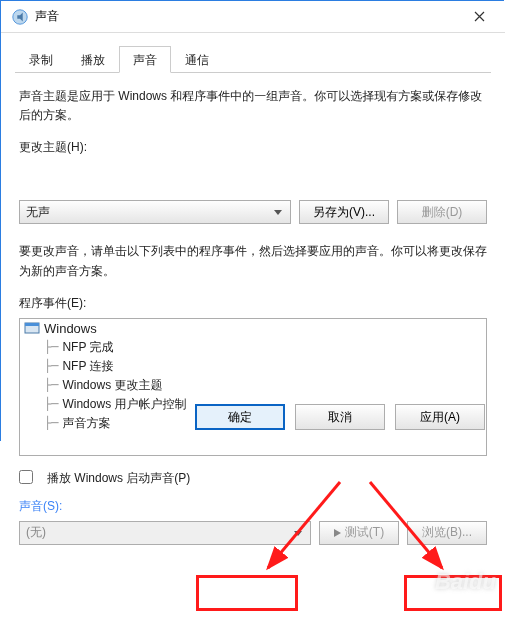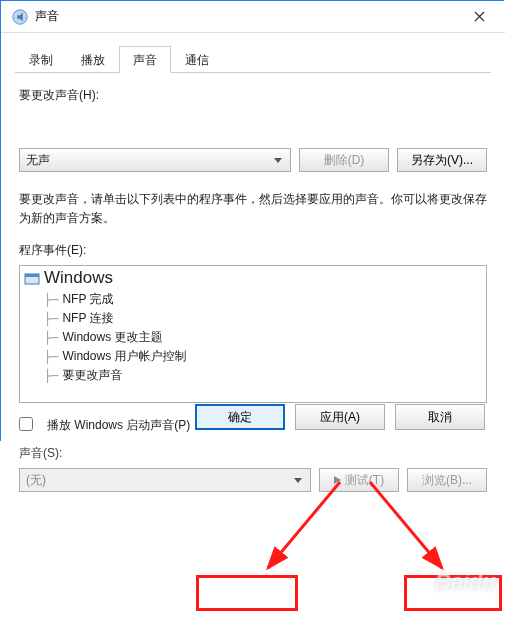--- a/index.html
+++ b/index.html
@@ -11,31 +11,31 @@
     .title-text { flex: 1; font-size: 12px; color: #000; }
     .close-btn { width: 44px; height: 30px; display: flex; align-items: center; justify-content: center; cursor: pointer; }
     .close-btn svg { width: 11px; height: 11px; }
     .tabs-area { padding: 12px 14px 0 14px; }
     .tabs { display: flex; border-bottom: 1px solid #ccc; height: 28px; }
     .tab { padding: 5px 13px; font-size: 12px; color: #222; border: 1px solid transparent; cursor: pointer; position: relative; top: 1px; }
     .tab.active { border: 1px solid #ccc; border-bottom: 1px solid #fff; background: #fff; }
     .content { padding: 14px 18px 10px 18px; font-size: 12px; color: #222; }
     .para { line-height: 1.6; margin-bottom: 14px; }
     .label { margin-bottom: 6px; display: block; }
-    .label.disabled { color: #404040; }
+    .label.disabled { color: #3b82f6; }
     .scheme-row { display: flex; gap: 8px; margin-bottom: 18px; margin-top: 44px; }
     .combo { flex: 1; height: 24px; border: 1px solid #adadad; background: linear-gradient(#fefefe,#e5e5e5); display: flex; align-items: center; padding: 0 6px; font-size: 12px; position: relative; cursor: pointer; }
     .combo.disabled { background: #efefef; color: #888; }
     .combo::after { content: ""; position: absolute; right: 8px; top: 9px; border-left: 4px solid transparent; border-right: 4px solid transparent; border-top: 5px solid #555; }
     .btn { height: 24px; padding: 0 12px; font-size: 12px; border: 1px solid #adadad; background: linear-gradient(#fefefe,#e5e5e5); cursor: pointer; display: flex; align-items: center; justify-content: center; }
     .btn.disabled { color: #999; }
     .btn.default { border: 2px solid #0a64c4; background: #e5f1fb; }
     .events-box { border: 1px solid #adadad; height: 138px; overflow: auto; background: #fff; margin-bottom: 14px; }
     .events-box ul { list-style: none; }
-    .root-item { display: flex; align-items: center; padding: 2px 4px; font-size: 17px; }
+    .root-item { display: flex; align-items: center; padding: 2px 4px; font-size: 13px; }
     .root-icon { width: 16px; height: 14px; margin-right: 4px; }
     .child-item { display: flex; align-items: center; padding: 1px 0 1px 24px; font-size: 12px; height: 19px; }
     .tree-line { color: #999; margin-right: 4px; font-family: monospace; }
     .checkbox-row { display: flex; align-items: flex-start; gap: 14px; margin-bottom: 11px; }
     .checkbox-row input { width: 14px; height: 14px; }
     .sound-row { display: flex; gap: 8px; margin-bottom: 10px; }
     .sound-row .combo { flex: 1; }
     .play-btn, .browse-btn { width: 80px; }
     .play-btn .tri { display:inline-block; width:0;height:0;border-top:4px solid transparent;border-bottom:4px solid transparent;border-left:7px solid #888;margin-right:4px; }
     .bottom-bar { position: absolute; bottom: 10px; left: 0; right: 0; display: flex; justify-content: flex-end; gap: 10px; padding: 0 18px; }
@@ -67,28 +67,29 @@
   <div class="tabs-area">
     <div class="tabs">
       <div class="tab">录制</div>
       <div class="tab">播放</div>
       <div class="tab active">声音</div>
       <div class="tab">通信</div>
     </div>
   </div>
 
   <div class="content">
+    <p class="para">声音主题是应用于 Windows 和程序事件中的一组声音。你可以选择现有方案或保存修改后的方案。</p>
 
-    <span class="label">要更改声音(H):</span>
+    <span class="label">更改主题(H):</span>
     <div class="scheme-row">
       <div class="combo">
             <span>无声</span>
           </div>
+      <button class="btn" style="width:90px">另存为(V)...</button>
       <button class="btn disabled" style="width:90px">删除(D)</button>
-      <button class="btn" style="width:90px">另存为(V)...</button>
     </div>
 
     <p class="para">要更改声音，请单击以下列表中的程序事件，然后选择要应用的声音。你可以将更改保存为新的声音方案。</p>
 
     <span class="label">程序事件(E):</span>
     <div class="events-box">
       <ul>
         <li class="root-item">
           <span class="root-icon">
             <svg viewBox="0 0 16 14">
@@ -109,21 +110,21 @@
         <li class="child-item">
               <span class="tree-line">├─</span>
               <span>Windows 更改主题</span>
             </li>
         <li class="child-item">
               <span class="tree-line">├─</span>
               <span>Windows 用户帐户控制</span>
             </li>
         <li class="child-item">
               <span class="tree-line">├─</span>
-              <span>要更改声音</span>
+              <span>声音方案</span>
             </li>
       </ul>
     </div>
 
     <label class="checkbox-row">
       <input type="checkbox" style="">
       <span>播放 Windows 启动声音(P)</span>
     </label>
 
     <span class="label disabled">声音(S):</span>
@@ -134,22 +135,22 @@
       <button class="btn disabled play-btn">
             <span class="tri"></span>
             <span>测试(T)</span>
           </button>
       <button class="btn disabled browse-btn">浏览(B)...</button>
     </div>
   </div>
 
   <div class="bottom-bar">
     <button class="btn default">确定</button>
+    <button class="btn">取消</button>
     <button class="btn">应用(A)</button>
-    <button class="btn">取消</button>
   </div>
 </div>
 </div>
 
 <div class="highlight-ok" style="left:196px; top:575px; width:102px; height:36px;"></div>
 <div class="highlight-ok" style="left:404px; top:575px; width:98px; height:36px;"></div>
 
 <svg class="arrow-svg" style="left:0; top:0;" width="506" height="623">
   <defs>
     <marker id="ah" markerWidth="10" markerHeight="10" refX="7" refY="3" orient="auto">

